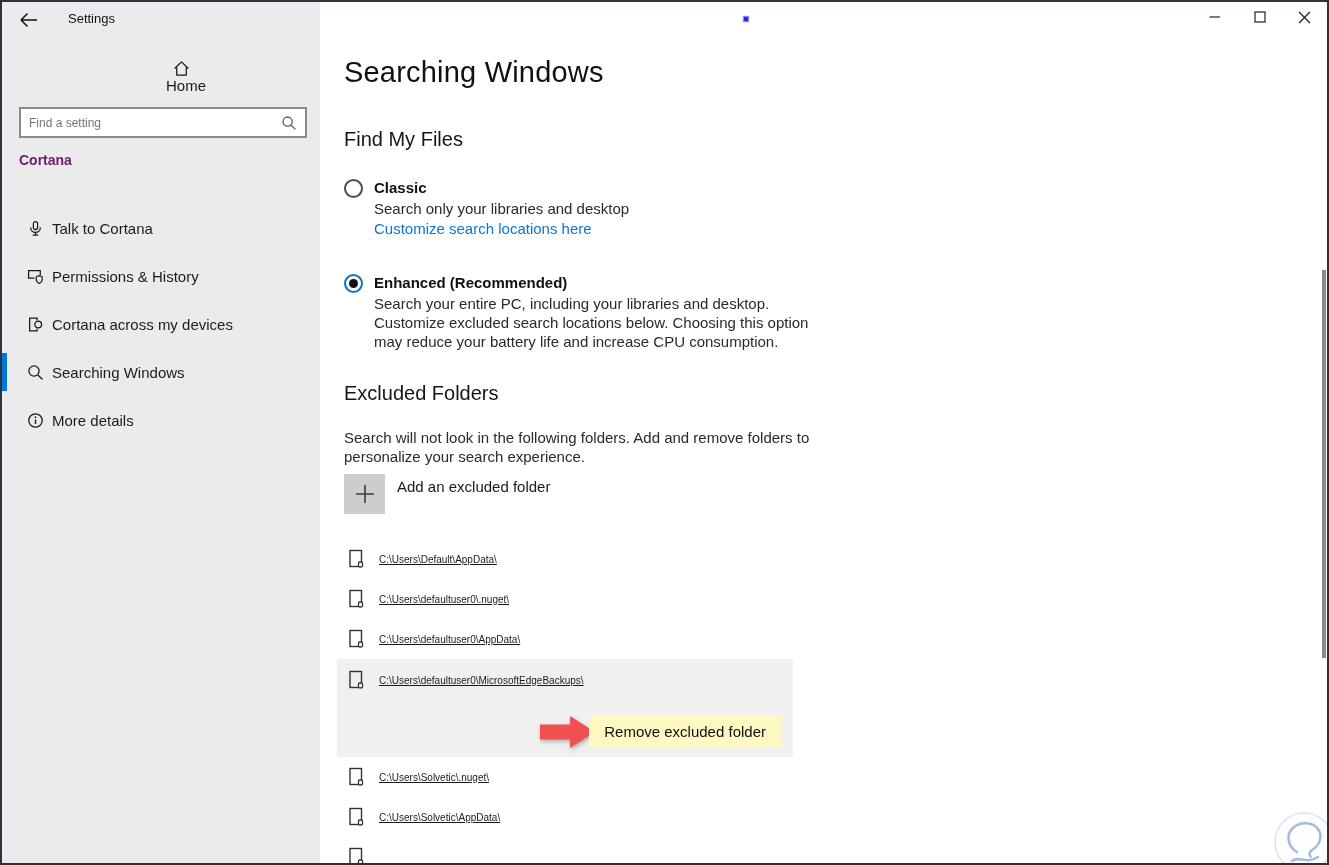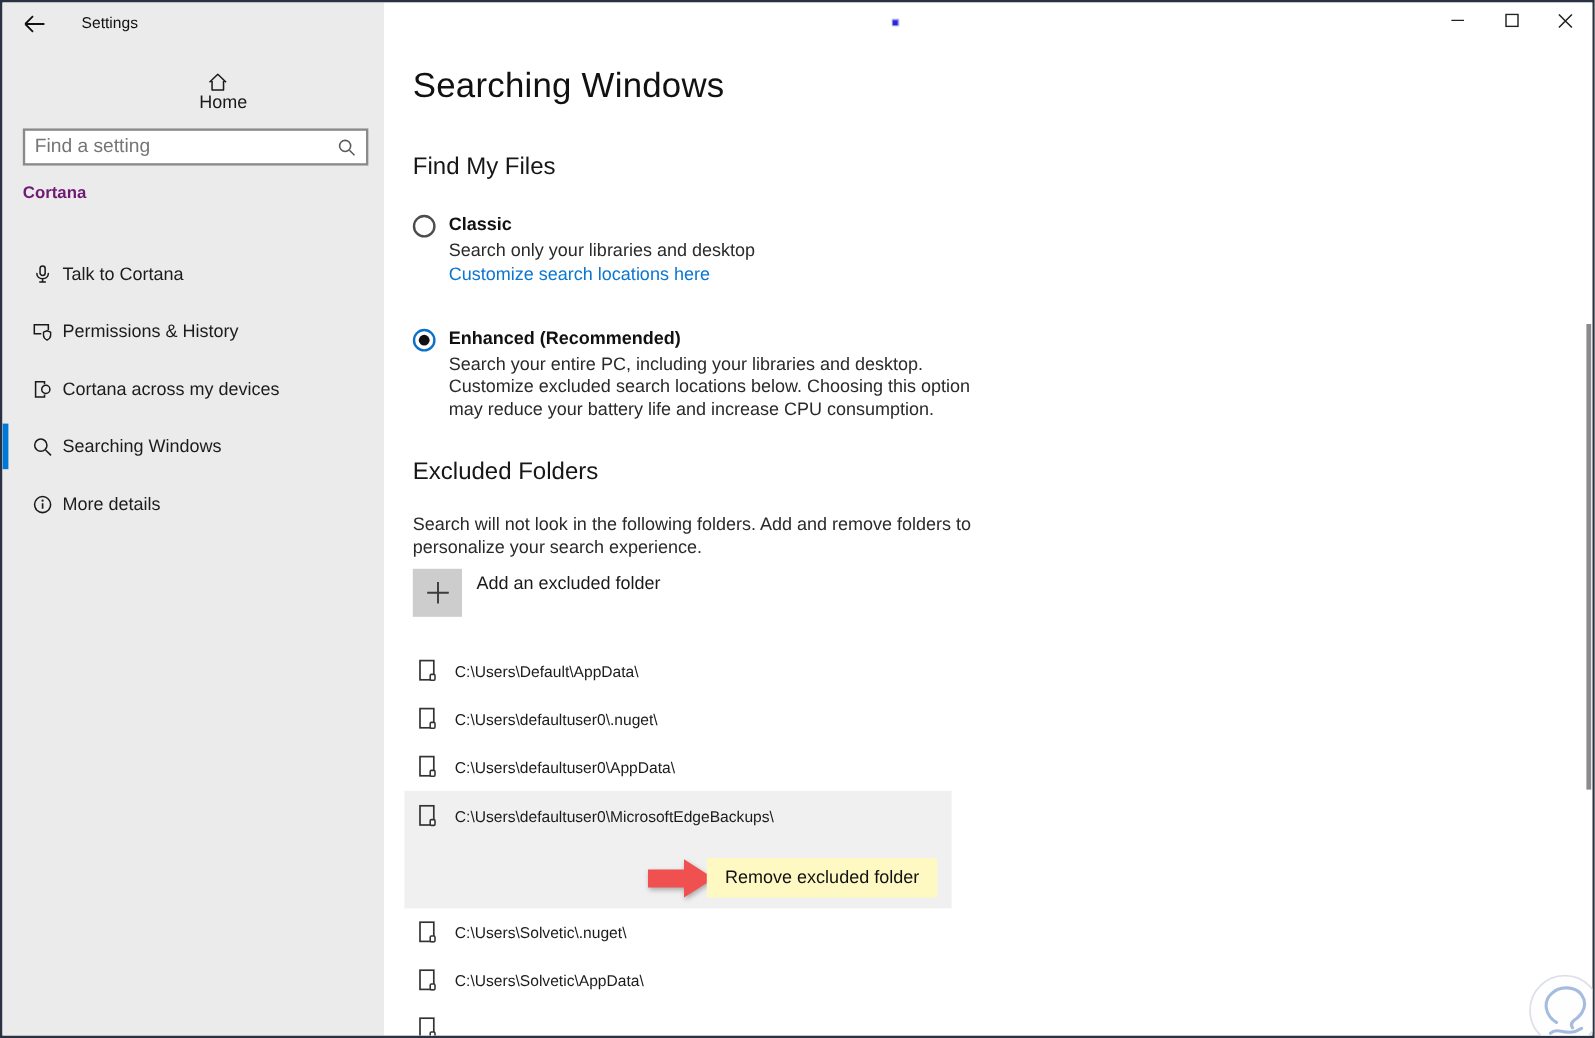--- a/index.html
+++ b/index.html
@@ -15,21 +15,21 @@
   .back-btn { position:absolute; left:16px; top:8px; width:22px; height:20px; cursor:pointer; }
   .app-title { position:absolute; left:66px; top:9px; font-size:13px; color:#111; }
   .home-row { position:absolute; left:0; top:58px; width:100%; height:32px; display:flex; align-items:center; padding-left:41px;flex-direction:column; }
   .home-row .lbl { margin-left:9px; font-size:15px; }
   .searchbox {
     position:absolute; left:17px; top:105px; width:288px; height:31px;
     background:#fff; border:2px solid #8a8a8a; display:flex; align-items:center;
   }
   .searchbox input {
     flex:1; border:none; outline:none; background:transparent;
-    font-family:inherit; font-size:16px; color:#a21caf; padding:0 8px; height:100%;
+    font-family:inherit; font-size:12px; color:#a21caf; padding:0 8px; height:100%;
   }
   .searchbox .mag { flex:0 0 auto; margin-right:8px; display:flex; }
   .section-title { position:absolute; left:17px; top:150px; font-size:14px; font-weight:bold; color:#701a75; }
   .nav { position:absolute; left:0; top:202px; width:100%; }
   .nav-item { position:relative; height:48px; display:flex; align-items:center; padding-left:25px; cursor:pointer; }
   .nav-item .ico { width:17px; height:17px; display:flex; flex:0 0 auto; }
   .nav-item .lbl { margin-left:8px; font-size:15px; color:#1c1c1c; }
   .nav-item.selected::before {
     content:""; position:absolute; left:0; top:5px; bottom:5px; width:5px; background:#0078d7;
   }
@@ -52,21 +52,21 @@
   .opt-label { font-size:15px; font-weight:bold; color:#111; line-height:19px; }
   .opt-desc { font-size:15px; color:#2a2a2a; line-height:19px; margin-top:2px; width:450px; }
   .opt-link { font-size:15px; color:#0b76d1; line-height:19px; margin-top:1px; display:inline-block; cursor:pointer; }
   .excl-desc { position:absolute; left:24px; top:426px; width:480px; font-size:15px; line-height:19px; color:#2a2a2a; }
   .add-row { position:absolute; left:24px; top:472px; display:flex; cursor:pointer; }
   .add-sq { width:41px; height:40px; background:#cdcdcd; display:flex; align-items:center; justify-content:center; }
   .add-lbl { font-size:15px; color:#1a1a1a; margin-left:12px; margin-top:4px; }
   .folder-list { position:absolute; left:17px; top:537px; width:456px; }
   .f-row { height:40px; display:flex; align-items:center; padding-left:12px; }
   .f-row .ficon { flex:0 0 auto; display:flex; }
-  .f-row .fpath { margin-left:15px; font-size:13px; color:#1b1b1b; }
+  .f-row .fpath { margin-left:15px; font-size:10px; color:#1b1b1b;text-decoration:underline; }
   .f-block { position:relative; height:98px; background:#f0f0f0; }
   .f-block .f-row { padding-top:2px; }
   .remove-btn {
     position:absolute; right:12px; top:56px; height:33px; padding:0 15px;
     background:#fef9c3; border:none; font-family:inherit; font-size:15px; color:#111; cursor:pointer;
   }
   .arrow-ptr { position:absolute; right:197px; top:56px; }
   .scroll-thumb { position:absolute; right:1px; top:268px; width:4px; height:388px; background:#8b8b8b; }
   .watermark { position:absolute; right:-9px; bottom:-11px; }
   svg { display:block; }

